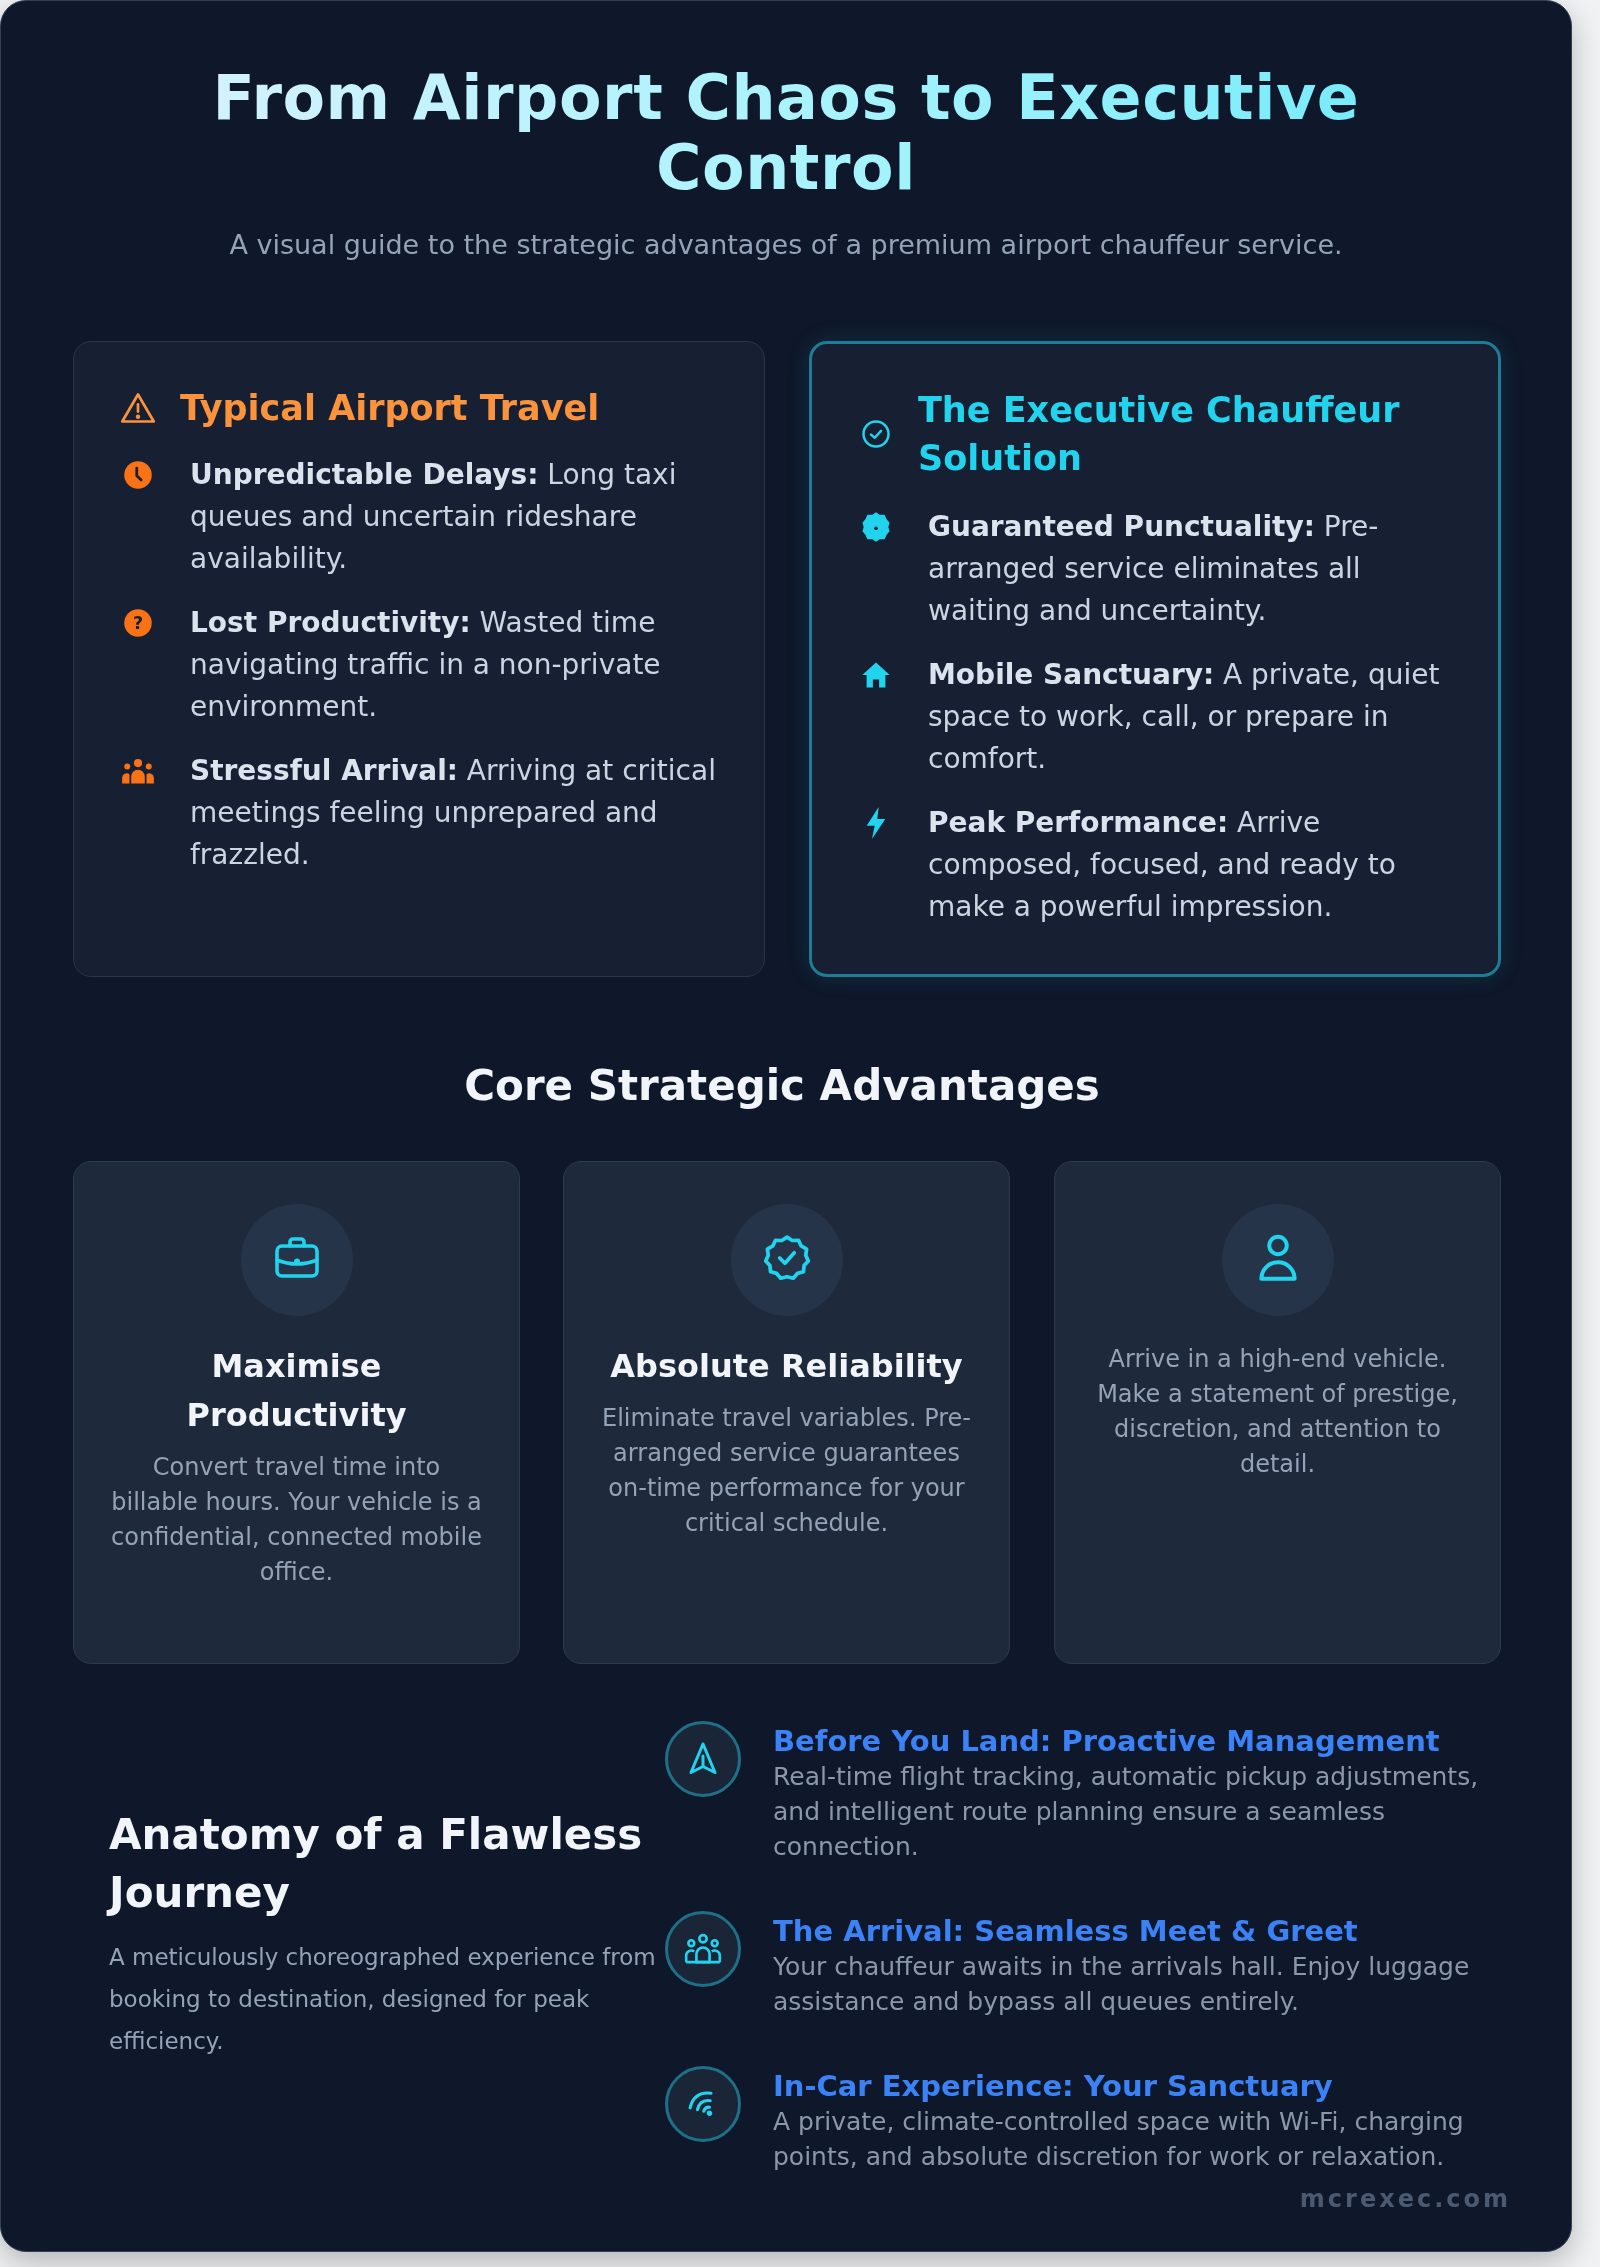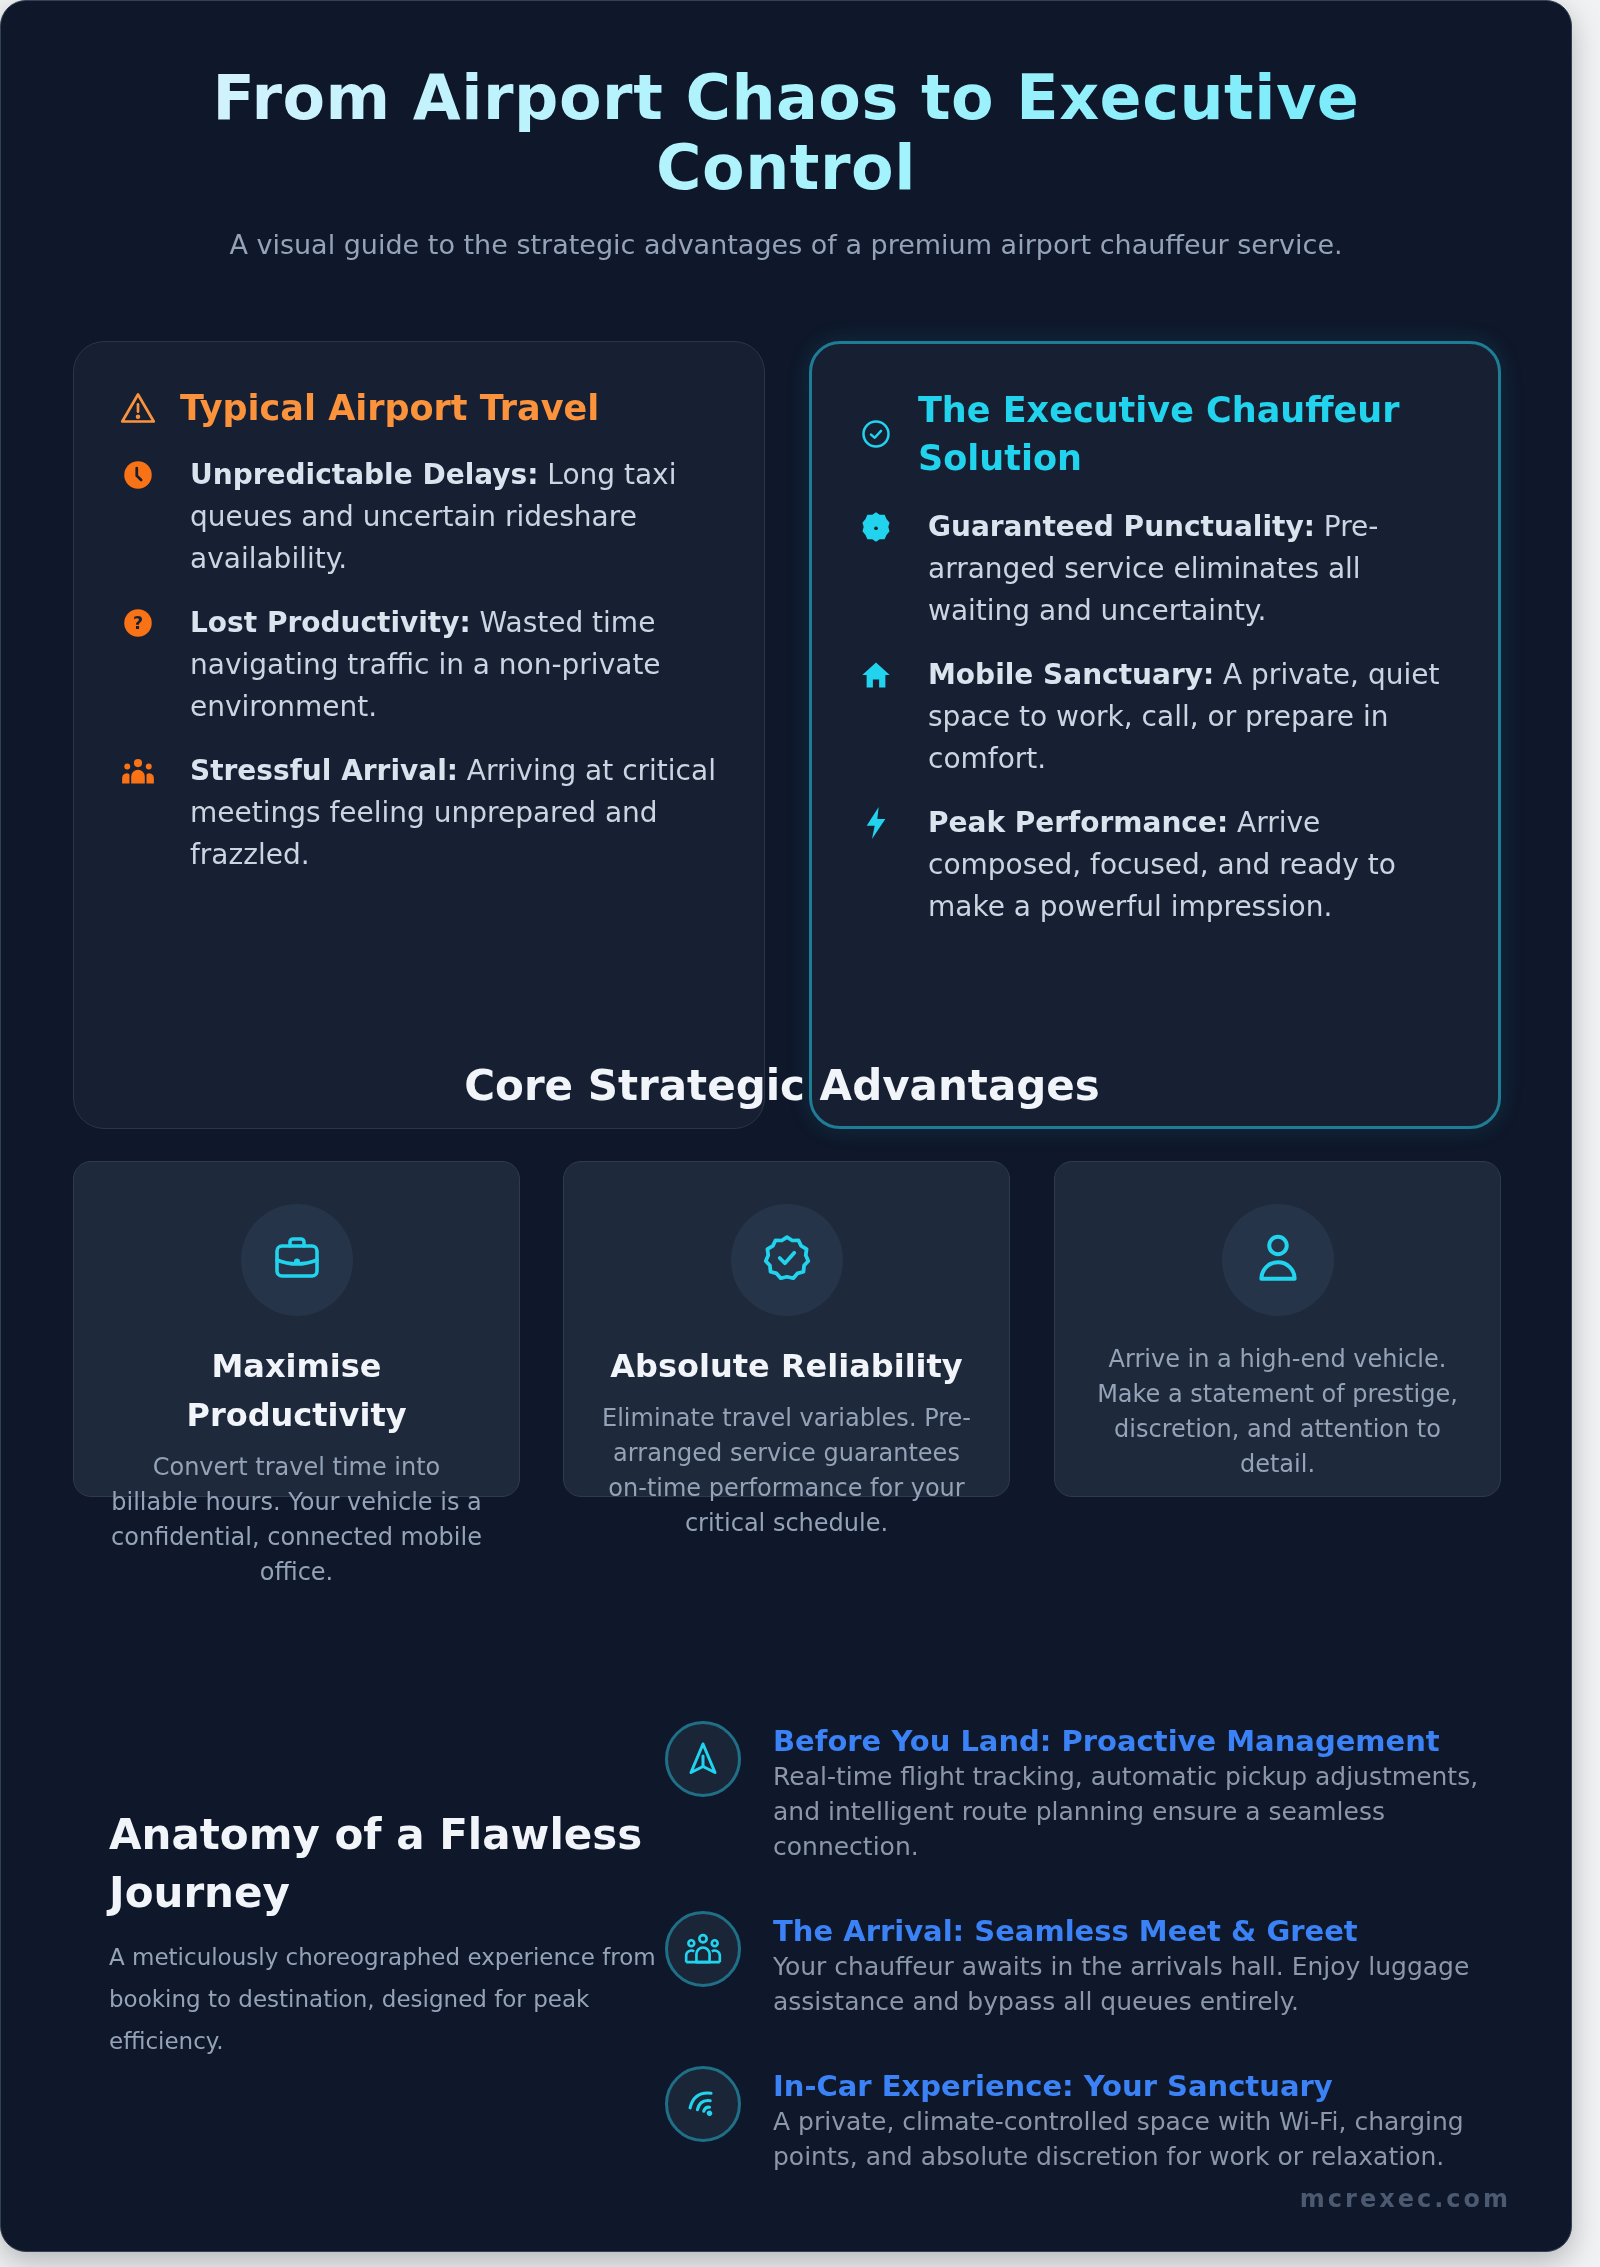--- a/index.html
+++ b/index.html
@@ -37,22 +37,22 @@
     position: absolute;
     left: 0; right: 0; top: 228px;
     text-align: center;
     font-size: 27px;
     color: #94a3b8;
   }
 
   .compare-card {
     position: absolute;
     top: 340px;
-    height: 788px;
-    border-radius: 31px;
+    height: 636px;
+    border-radius: 18px;
     background: #172033;
     padding: 42px 44px 0 44px;
   }
   .compare-card.problem {
     left: 72px; width: 692px;
     border: 1.5px solid #2b3548;
   }
   .compare-card.solution {
     left: 808px; width: 692px;
     border: 3px solid #1f7c95;
@@ -97,21 +97,21 @@
     text-align: center;
     font-size: 42px;
     font-weight: bold;
     color: #f1f5f9;
   }
 
   .adv-card {
     position: absolute;
     top: 1160px;
     width: 447px;
-    height: 336px;
+    height: 503px;
     border-radius: 18px;
     background: #1e293b;
     border: 1.5px solid #2e3a50;
     text-align: center;
     padding: 42px 34px 0 34px;
   }
   .adv-card .icon-circle {
     width: 112px; height: 112px;
     border-radius: 50%;
     background: #263449;

